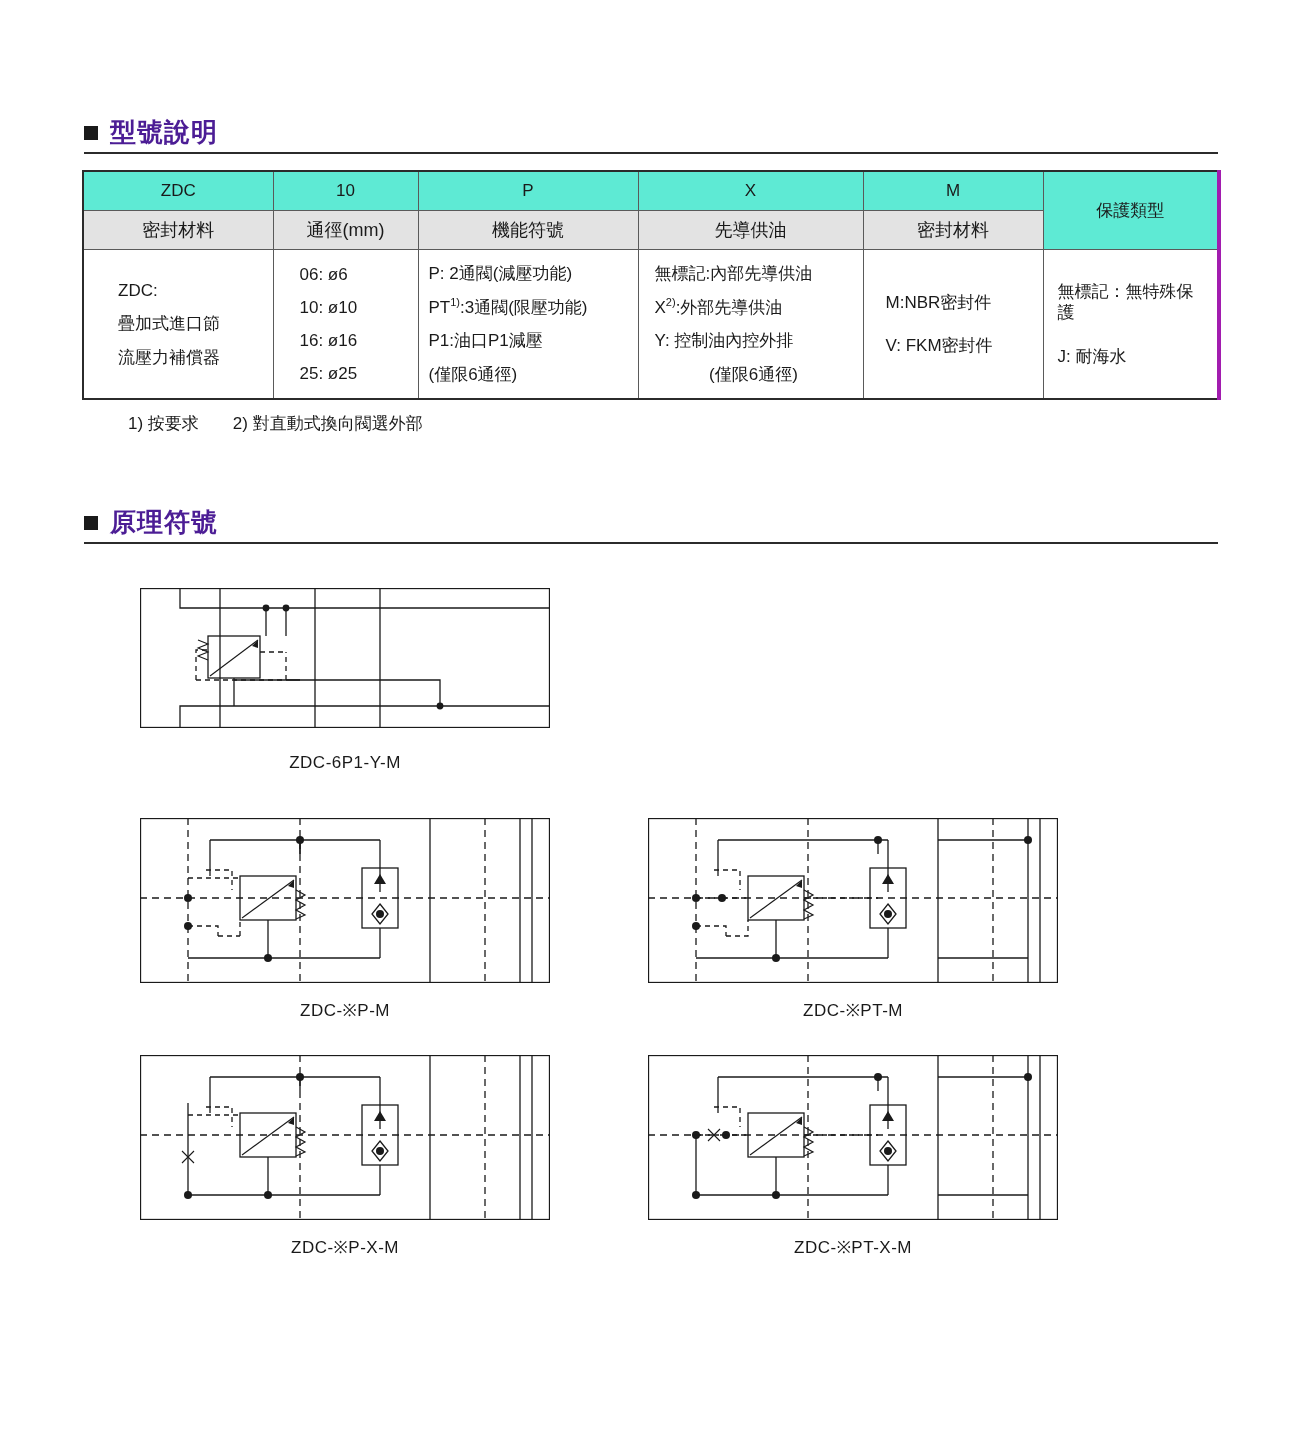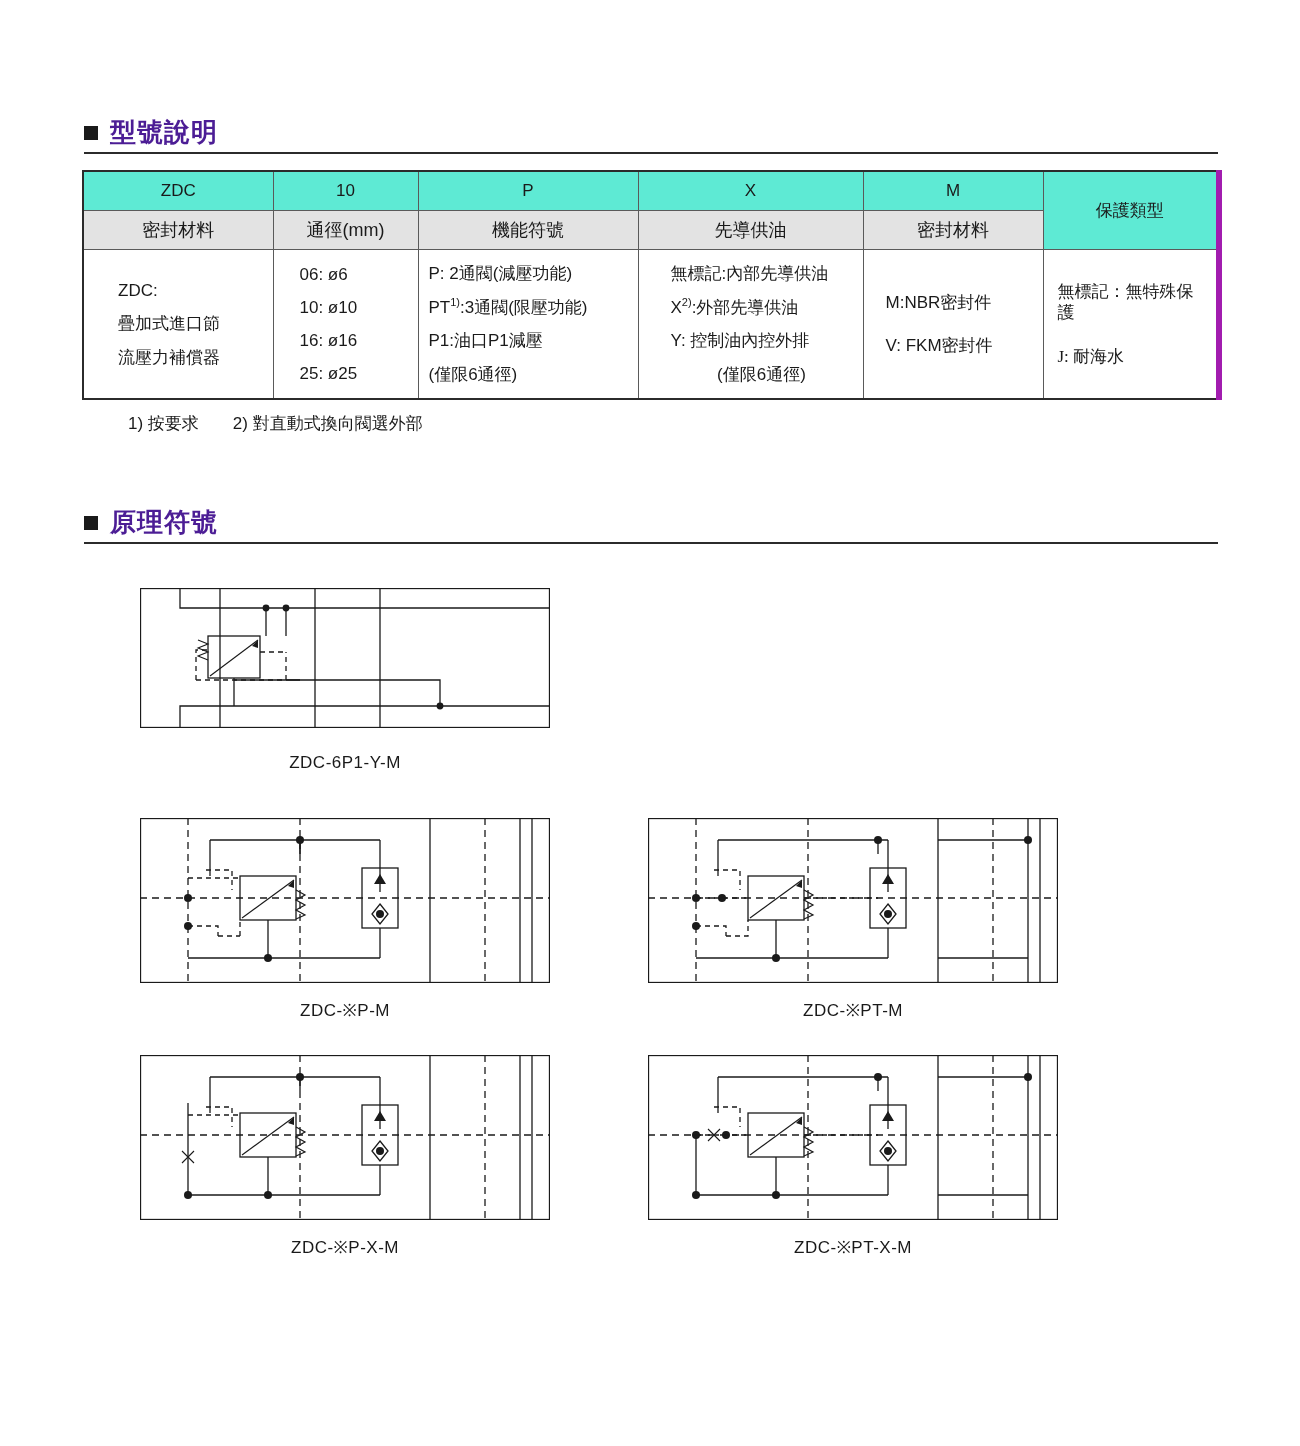--- a/index.html
+++ b/index.html
@@ -74,21 +74,21 @@
     font-size: 18px;
   }
   .code-table tr.row-body td {
     height: 148px;
     background: #ffffff;
     vertical-align: middle;
   }
   .code-table .outer-top { border-top: 2px solid #2b2b2b; }
   .code-table .outer-bot { border-bottom: 2px solid #2b2b2b; }
   .code-table .outer-left { border-left: 2px solid #2b2b2b; }
-  .code-table .outer-right { border-right: 6px solid #a21caf; font-family: Liberation Serif, serif; }
+  .code-table .outer-right { border-right: 4px solid #a21caf; }
 
   .cell-lines {
     display: flex;
     flex-direction: column;
     justify-content: center;
     gap: 12px;
     padding: 6px 10px;
     font-size: 17px;
     line-height: 1.25;
   }
@@ -171,21 +171,21 @@
         </td>
         <td class="outer-bot">
           <div class="cell-lines center">
             <span>P: 2通閥(減壓功能)</span>
             <span>PT<sup>1)</sup>:3通閥(限壓功能)</span>
             <span>P1:油口P1減壓</span>
             <span>(僅限6通徑)</span>
           </div>
         </td>
         <td class="outer-bot">
-          <div class="cell-lines left" style="padding-left:32px;">
+          <div class="cell-lines left" style="padding-left:16px;">
             <span>無標記:內部先導供油</span>
             <span>X<sup>2)</sup>:外部先導供油</span>
             <span>Y: 控制油內控外排</span>
             <span style="align-self:center;">(僅限6通徑)</span>
           </div>
         </td>
         <td class="outer-bot">
           <div class="cell-lines left" style="padding-left:22px; gap:22px;">
             <span>M:NBR密封件</span>
             <span>V: FKM密封件</span>

